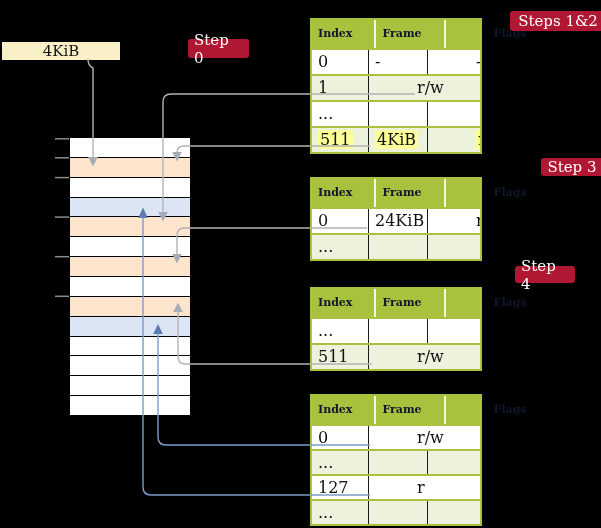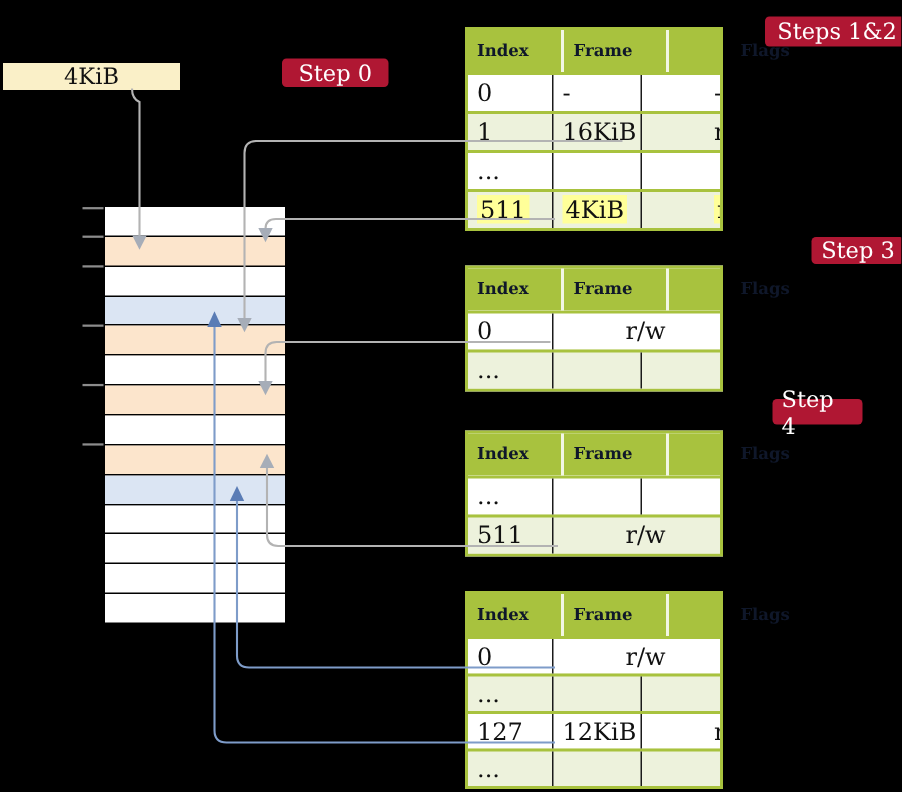--- a/index.html
+++ b/index.html
@@ -12,21 +12,21 @@
     position:absolute;left:2px;top:42px;width:118px;height:18px;
     background:#faf0c8;color:#111;display:flex;align-items:center;justify-content:center;
     font-size:15px;
   }
   
   .badge{
     position:absolute;background:#b01733;color:#fff;border-radius:3px;
     display:flex;align-items:center;justify-content:center;font-size:15px;
     padding:0 6px;box-sizing:border-box;
   }
-  #badge-step0{left:188px;top:39px;width:71px;height:19px;}
+  #badge-step0{left:188px;top:39px;width:61px;height:19px;}
   #badge-steps12{left:510px;top:11px;width:96px;height:20px;}
   #badge-step3{left:520px;top:158px;width:62px;height:18px;margin-left:21px;}
   #badge-step4{left:515px;top:266px;width:60px;height:17px;}
   
   .memcol{
     position:absolute;left:70px;top:138px;width:120px;height:277px;
     display:flex;flex-direction:column;
   }
   .mem-row{flex:1;box-sizing:border-box;border-bottom:1.5px solid #000;}
   .mem-row:last-child{border-bottom:none;}
@@ -104,21 +104,20 @@
       <span class="hc c2">Frame</span>
       <span class="hc c3">Flags</span>
     </div>
     <div class="pt-row">
       <span class="bc c1"><span>0</span></span>
       <span class="bc c2"><span>-</span></span>
       <span class="bc c3"><span>-</span></span>
     </div>
     <div class="pt-row shaded">
       <span class="bc c1"><span>1</span></span>
-      <span class="bc c2"><span>16KiB</span></span>
       <span class="bc c3"><span>r/w</span></span>
     </div>
     <div class="pt-row">
       <span class="bc c1"><span>...</span></span>
       <span class="bc c2"><span></span></span>
       <span class="bc c3"><span></span></span>
     </div>
     <div class="pt-row shaded">
       <span class="bc c1"><span class="hl">511</span></span>
       <span class="bc c2"><span class="hl">4KiB</span></span>
@@ -127,20 +126,21 @@
   </div>
 
   <div class="pt" style="left:310px;top:177px">
     <div class="pt-header">
       <span class="hc c1">Index</span>
       <span class="hc c2">Frame</span>
       <span class="hc c3">Flags</span>
     </div>
     <div class="pt-row">
       <span class="bc c1"><span>0</span></span>
+      <span class="bc c2"><span>24KiB</span></span>
       <span class="bc c3"><span>r/w</span></span>
     </div>
     <div class="pt-row shaded">
       <span class="bc c1"><span>...</span></span>
       <span class="bc c2"><span></span></span>
       <span class="bc c3"><span></span></span>
     </div>
   </div>
 
   <div class="pt" style="left:310px;top:287px">
@@ -170,21 +170,20 @@
       <span class="bc c1"><span>0</span></span>
       <span class="bc c3"><span>r/w</span></span>
     </div>
     <div class="pt-row shaded">
       <span class="bc c1"><span>...</span></span>
       <span class="bc c2"><span></span></span>
       <span class="bc c3"><span></span></span>
     </div>
     <div class="pt-row">
       <span class="bc c1"><span>127</span></span>
-      <span class="bc c2"><span>12KiB</span></span>
       <span class="bc c3"><span>r</span></span>
     </div>
     <div class="pt-row shaded">
       <span class="bc c1"><span>...</span></span>
       <span class="bc c2"><span></span></span>
       <span class="bc c3"><span></span></span>
     </div>
   </div>
 
   <svg id="overlay" width="601" height="528" viewBox="0 0 601 528">

